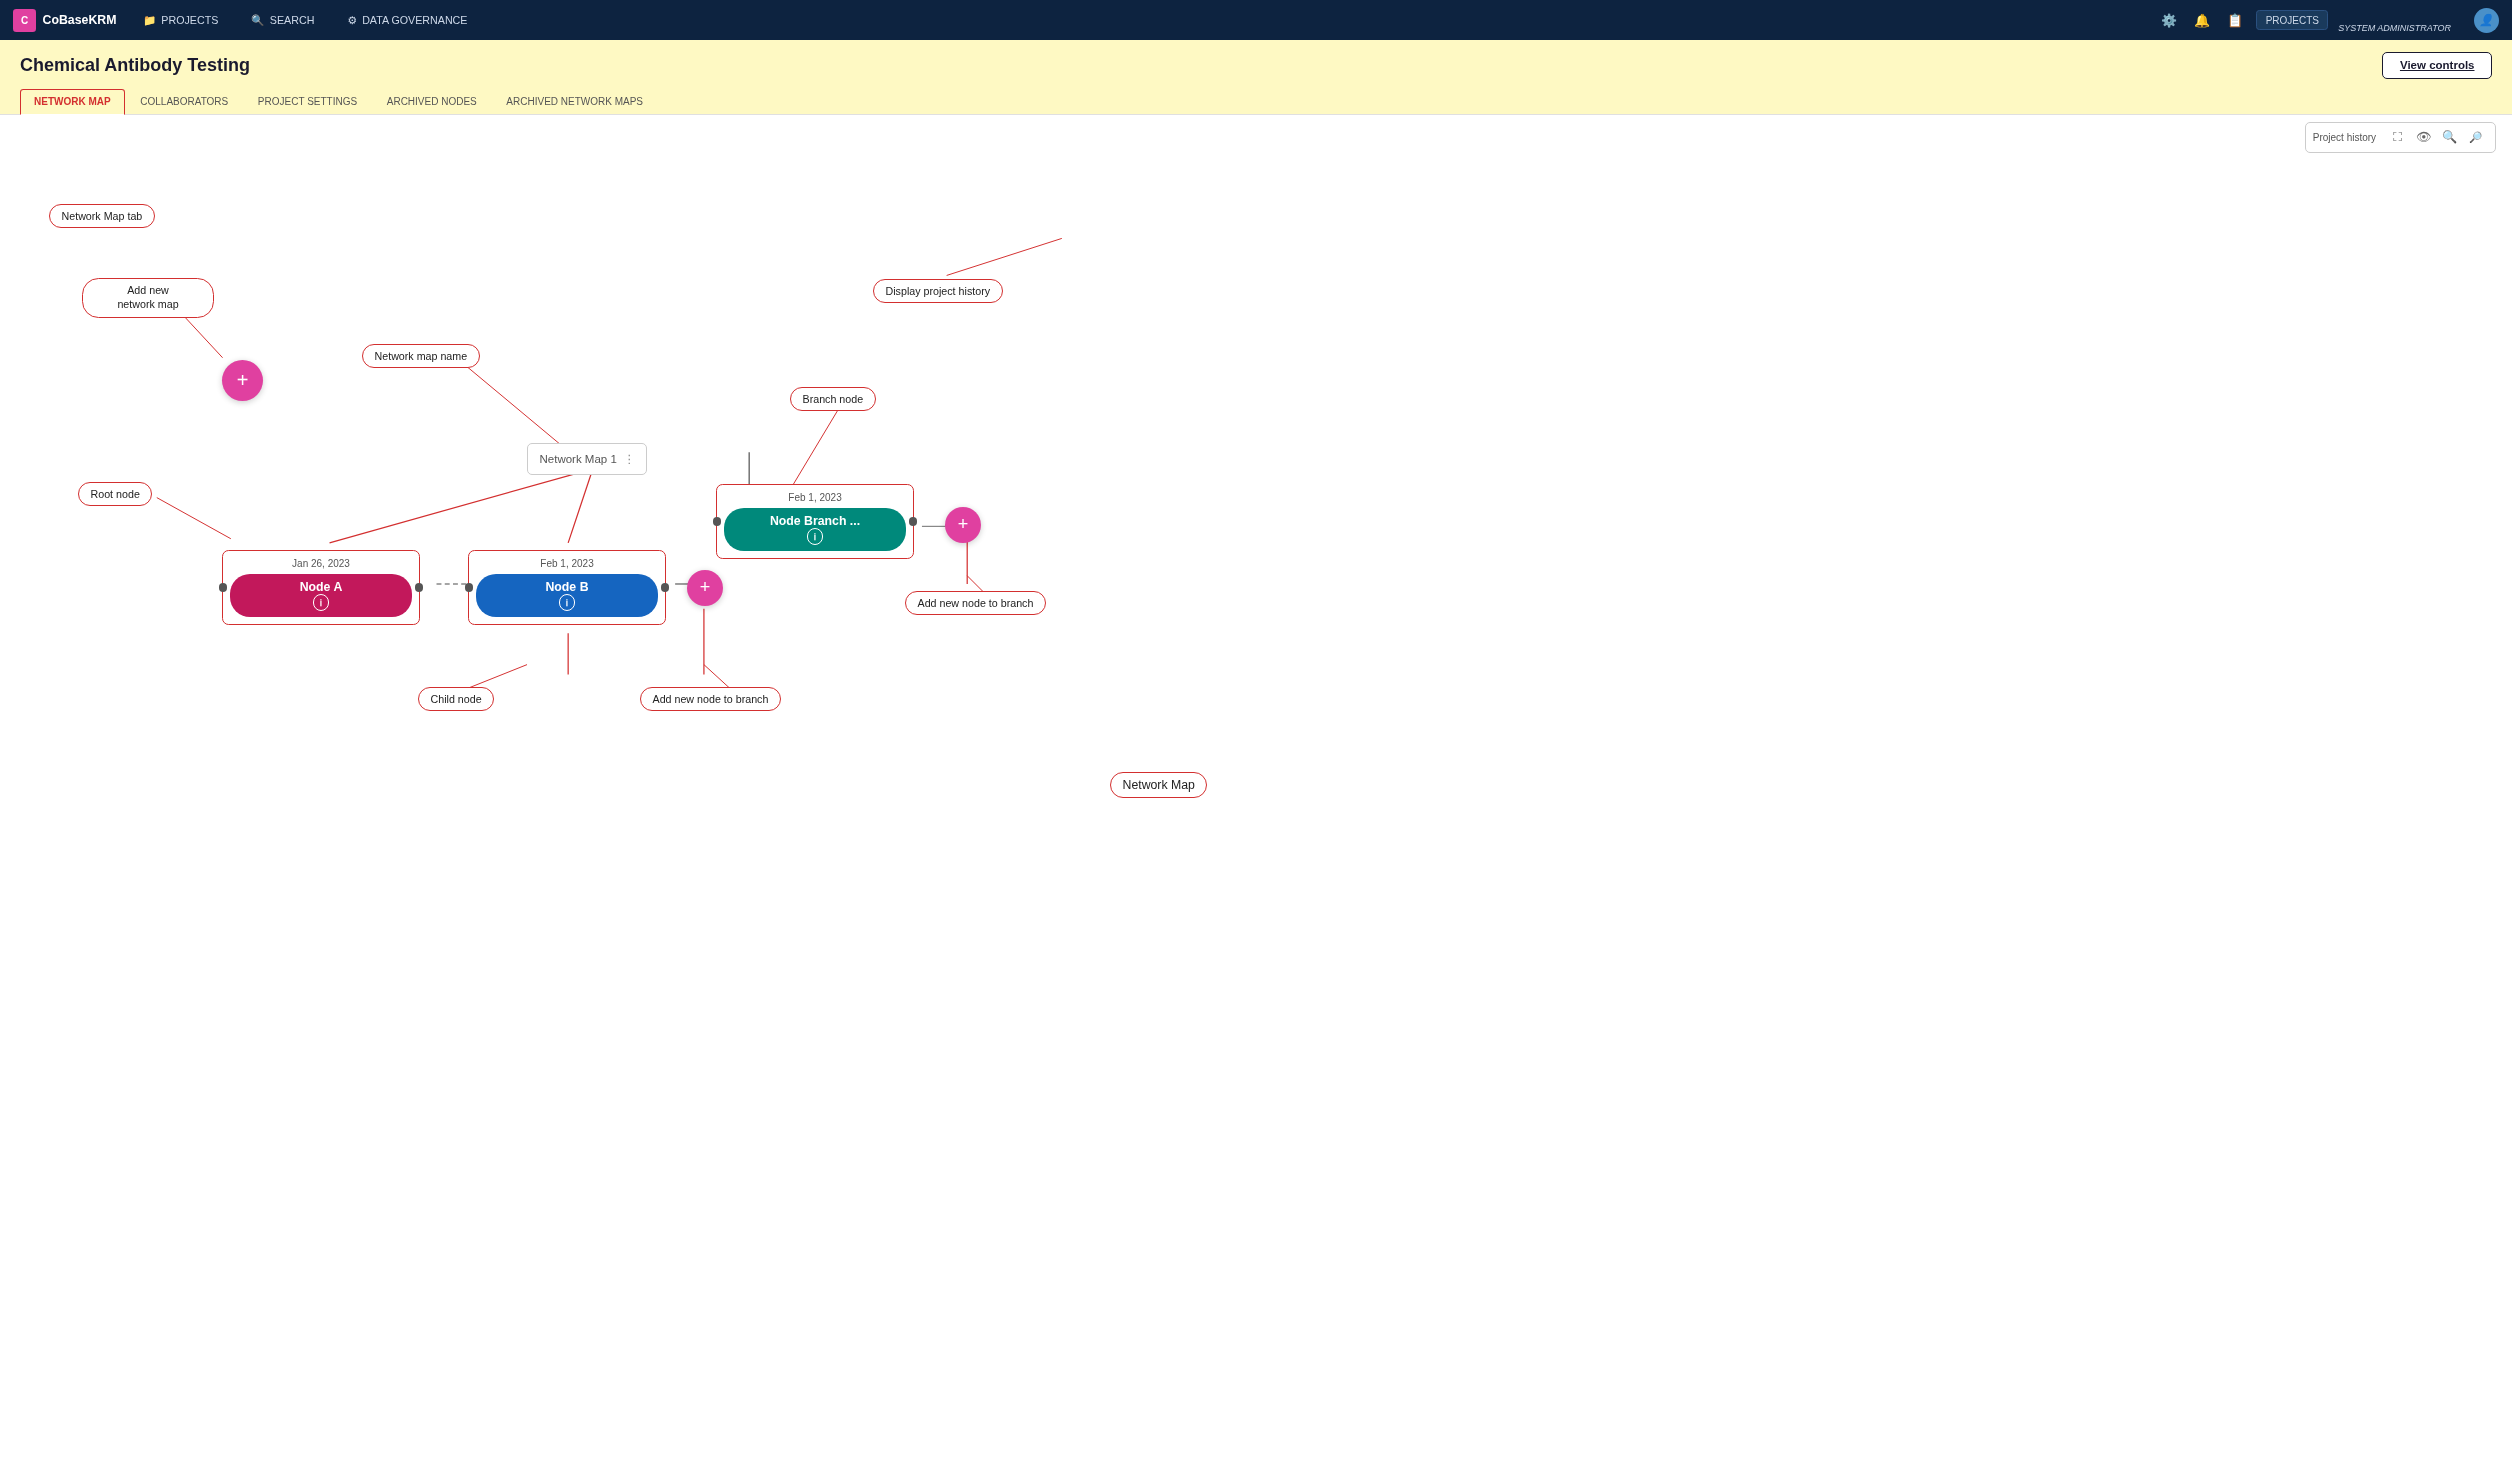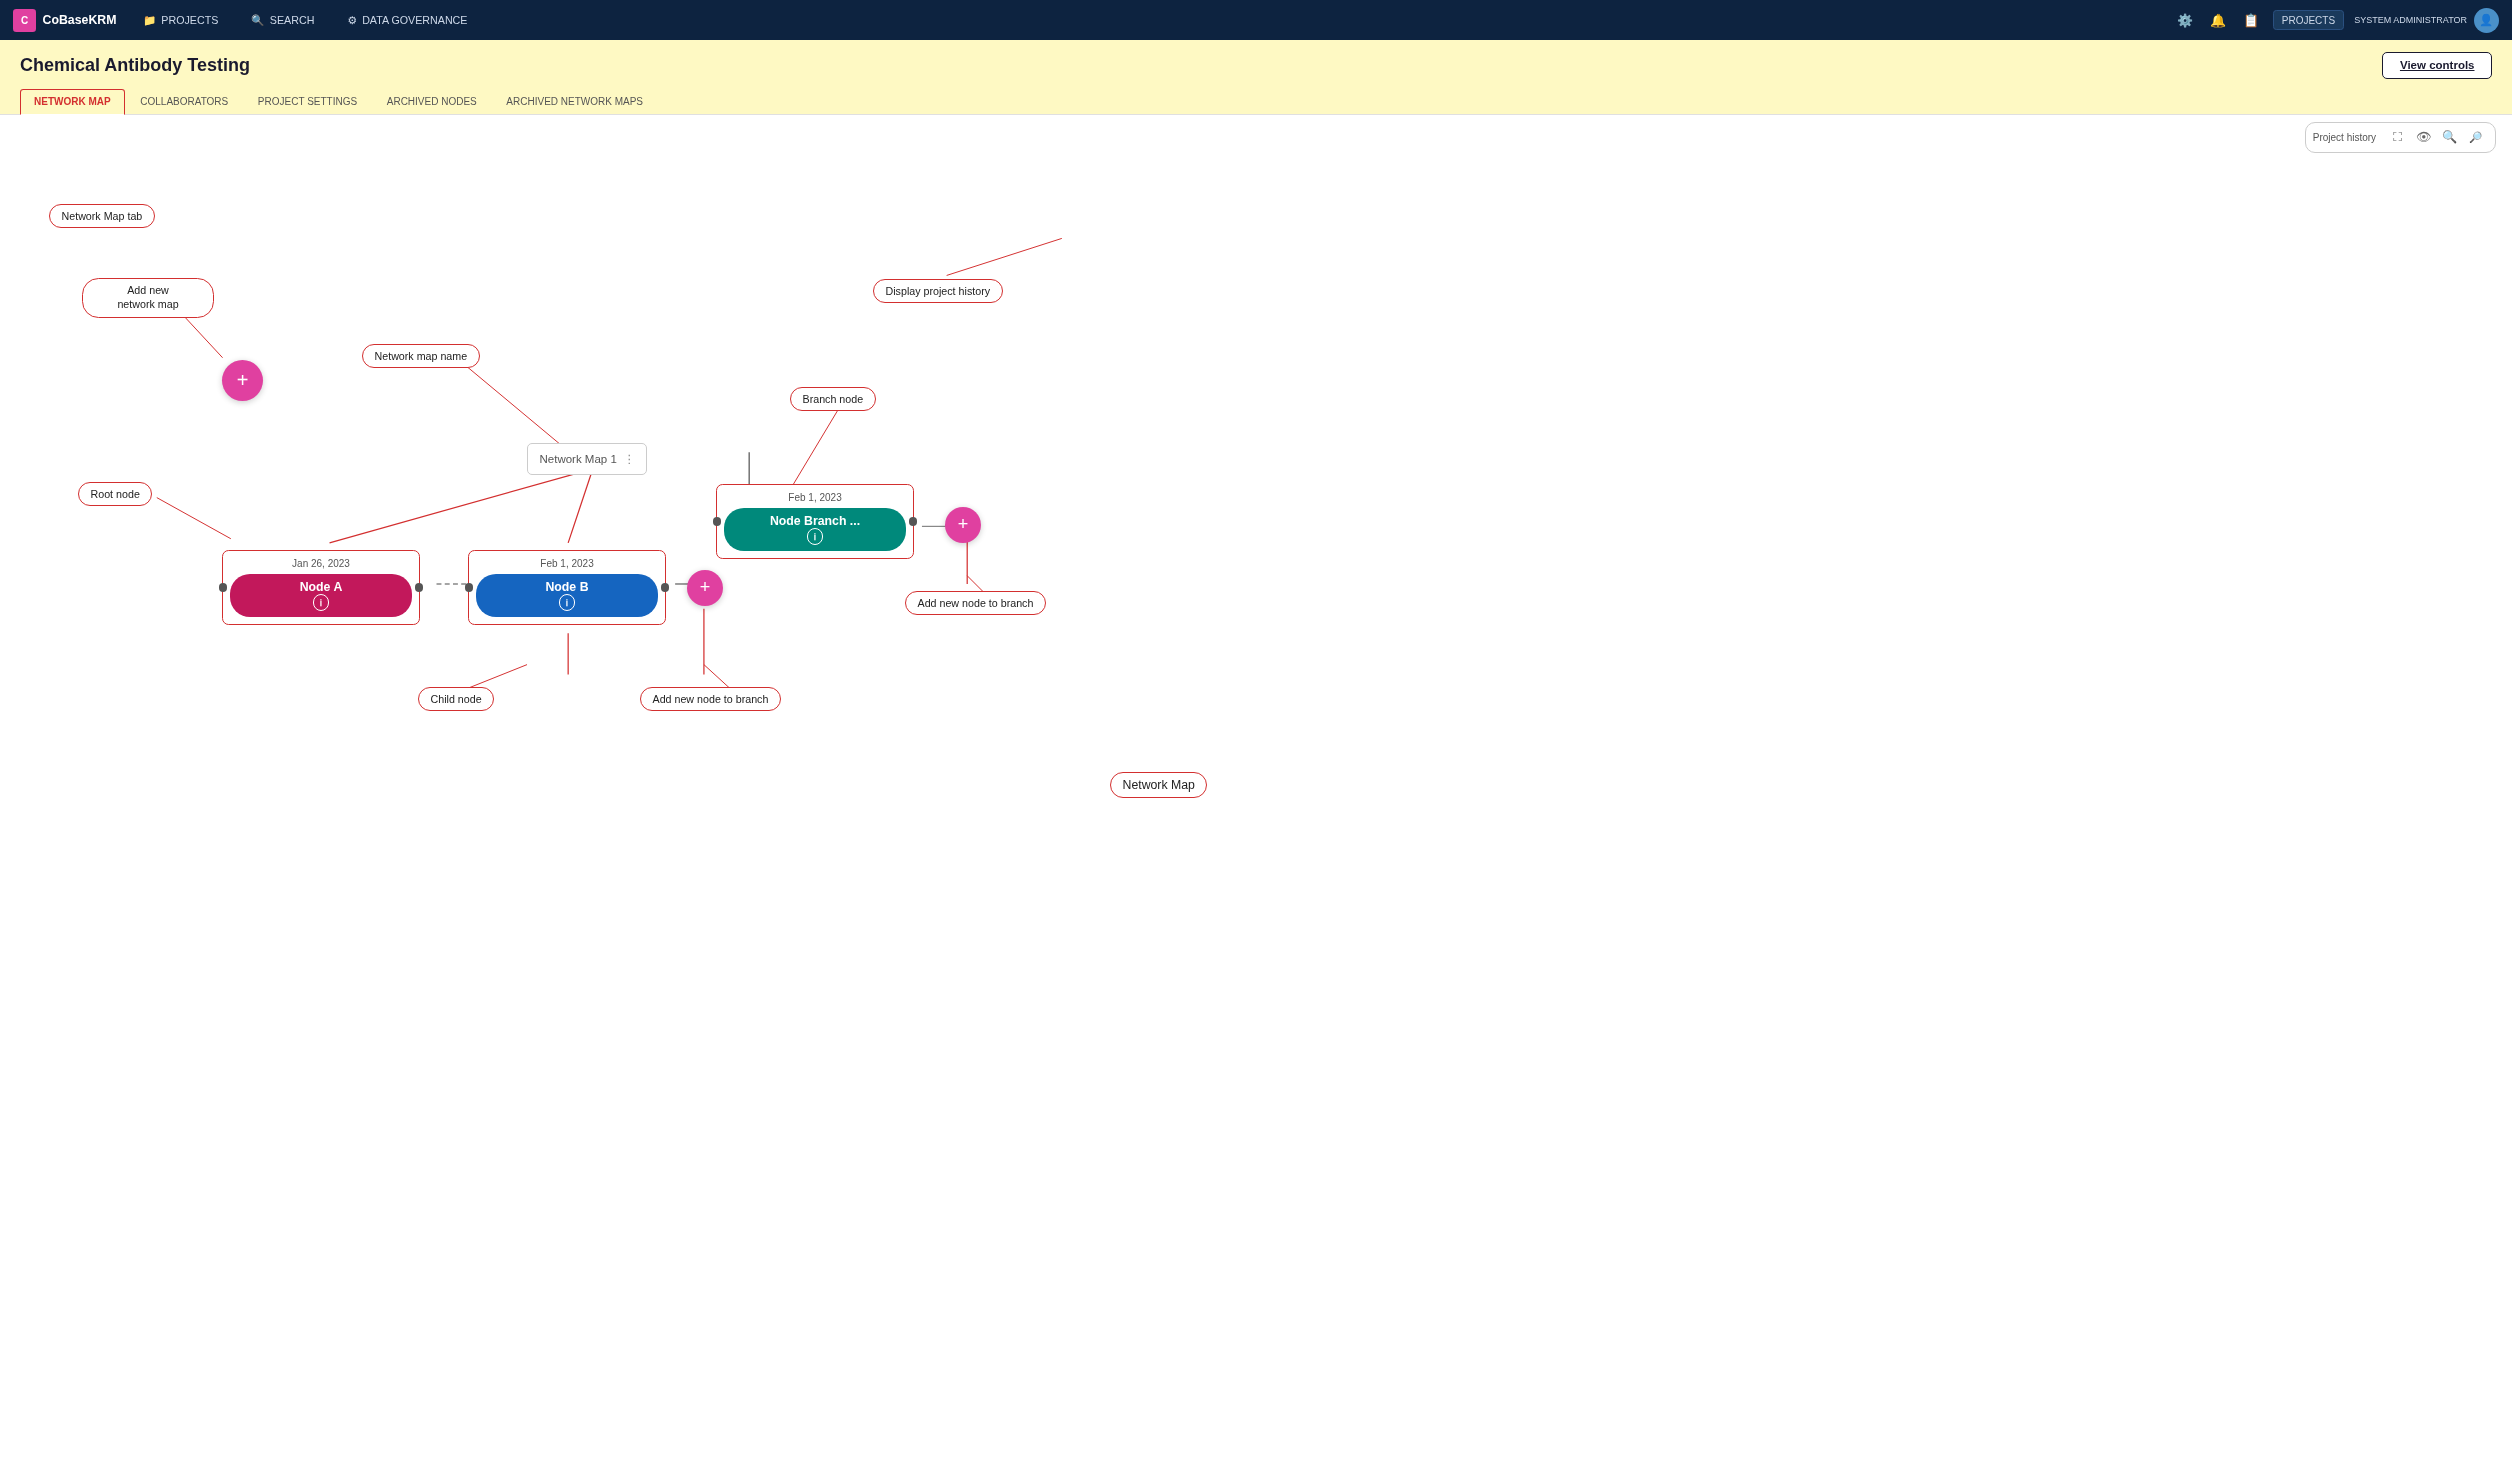--- a/index.html
+++ b/index.html
@@ -62,24 +62,25 @@
       background: #1a3a5c;
       border: 0.8px solid #2a5080;
       color: #cdd8e8;
       padding: 3.3px 8.2px;
       border-radius: 3.3px;
       font-size: 10px;
       cursor: pointer;
     }
     .user-area {
       display: flex;
-      align-items: center;
-      gap: 7px;
+      align-items: flex-end;
+      gap: 23px;
       color: white;
       font-size: 9px;
+      font-style: italic;
     }
     .user-avatar {
       width: 25px;
       height: 25px;
       border-radius: 50%;
       background: #4a90c8;
       display: flex;
       align-items: center;
       justify-content: center;
       color: white;
@@ -264,21 +265,21 @@
     
     .canvas-toolbar {
       position: absolute;
       top: 6.6px;
       right: 16.5px;
       display: flex;
       align-items: center;
       gap: 3.3px;
       background: white;
       border: 0.8px solid #ccc;
-      border-radius: 10px;
+      border-radius: 5px;
       padding: 3.3px 6.6px;
     }
     .canvas-toolbar-label {
       font-size: 10px;
       color: #555;
       margin-right: 6.6px;
     }
     .canvas-toolbar-icon {
       width: 23px;
       height: 23px;

